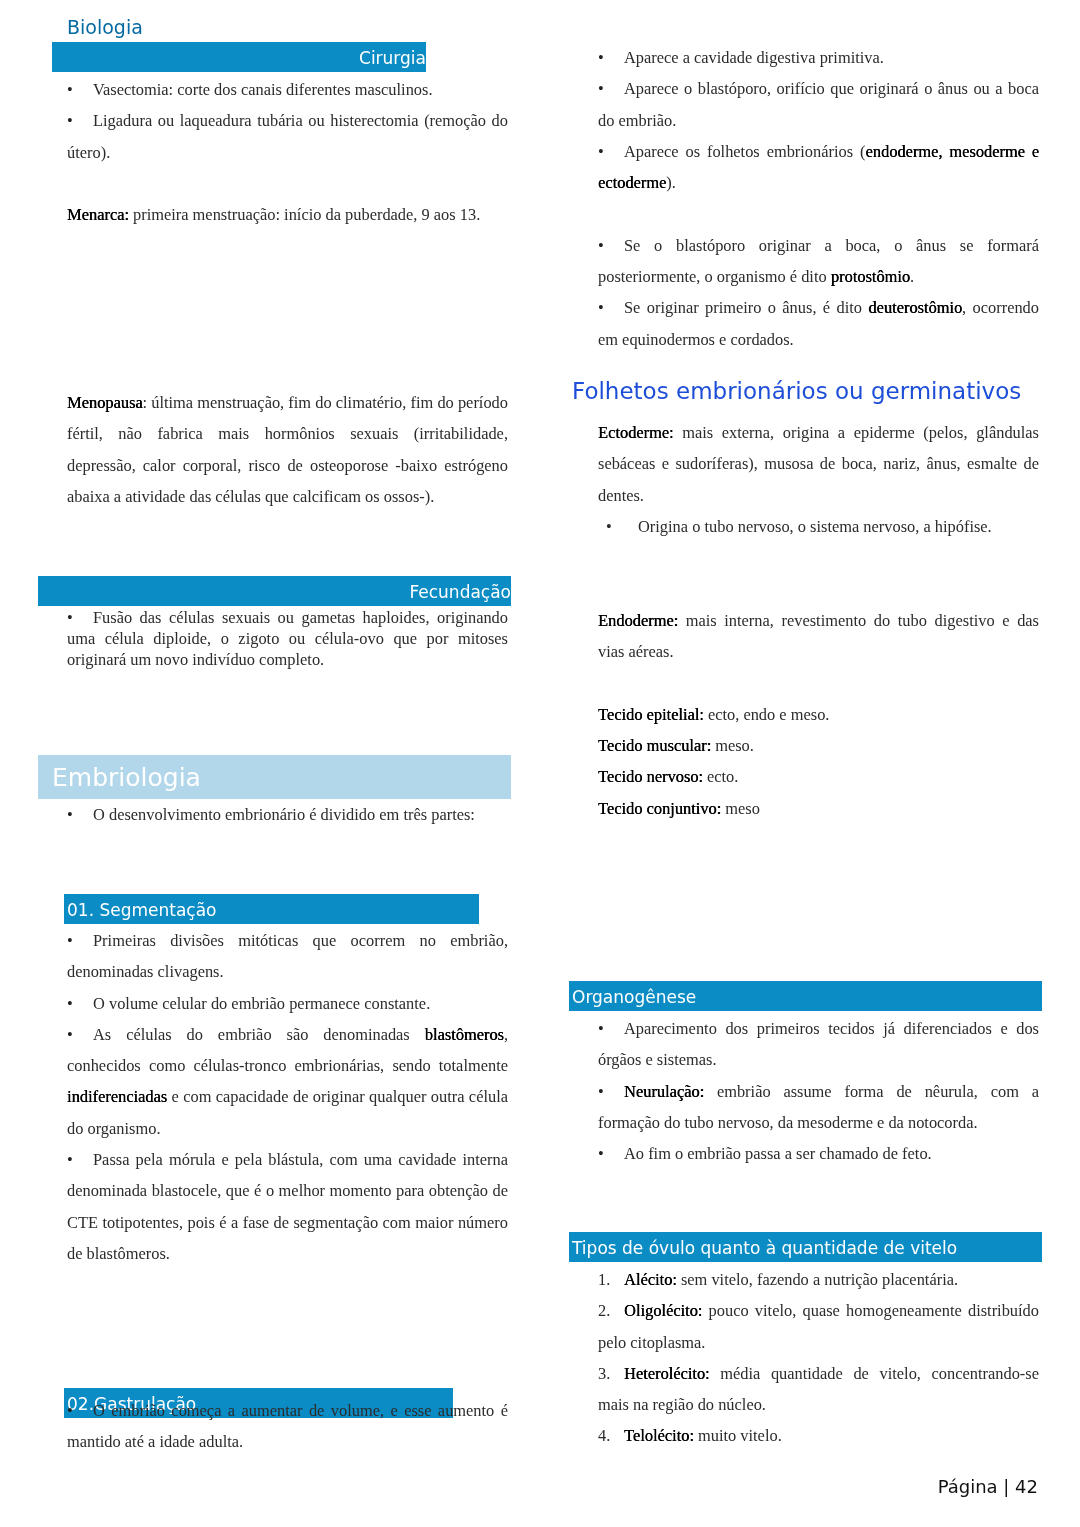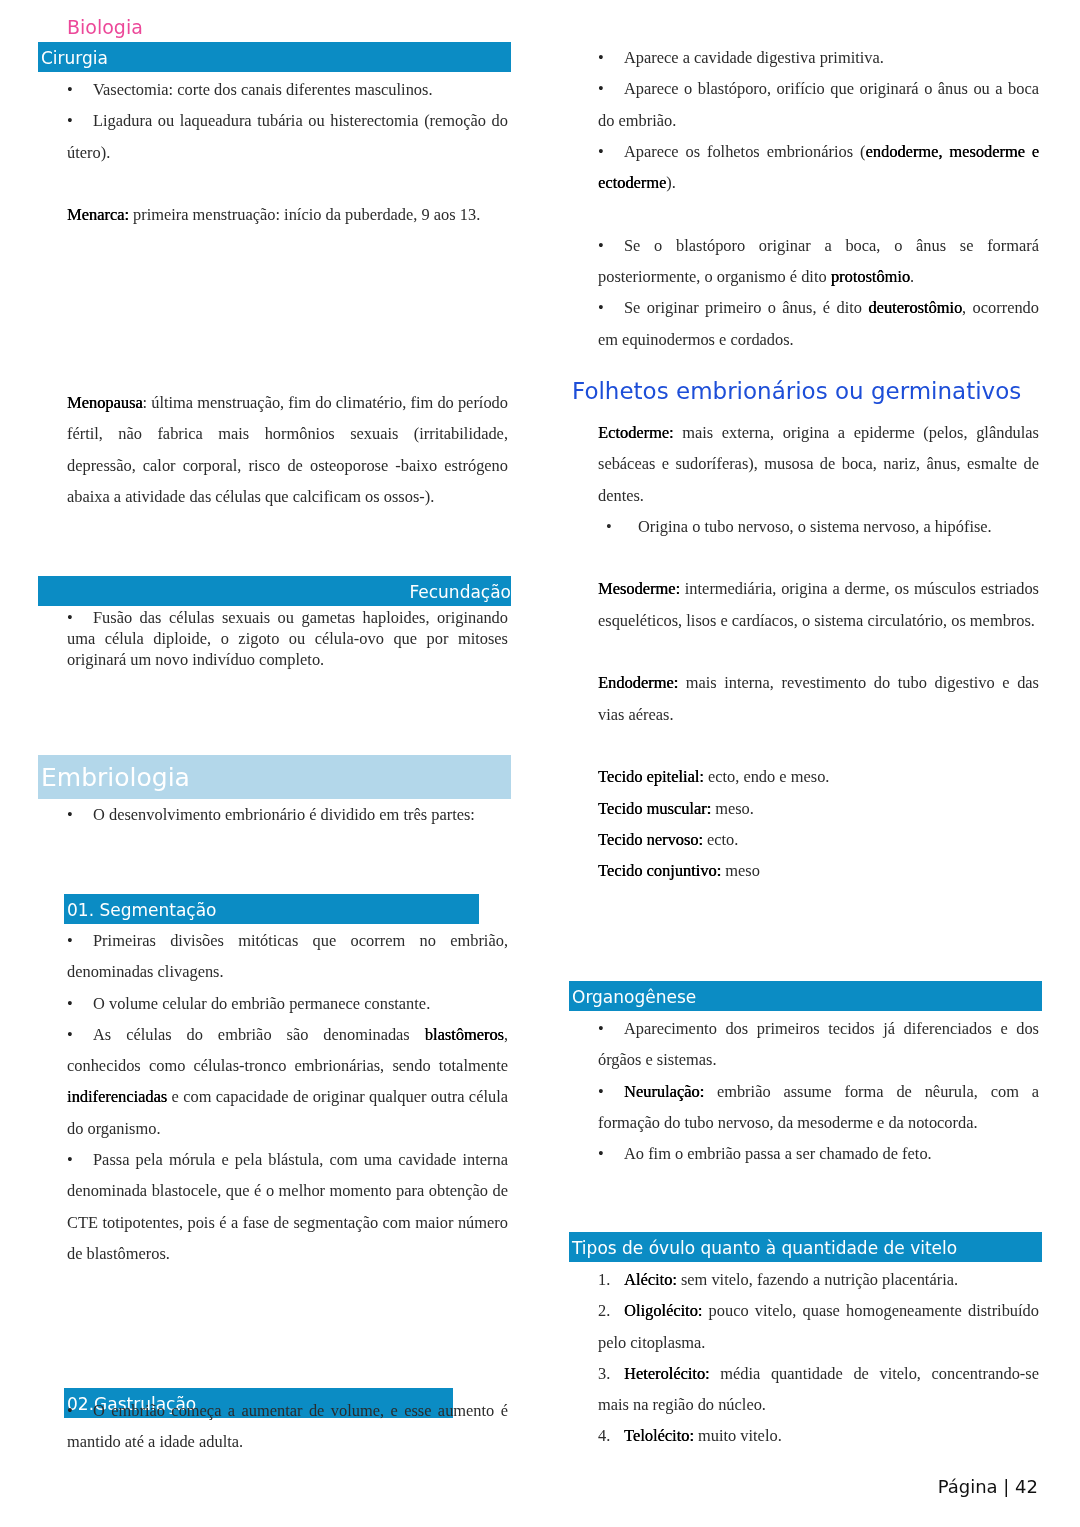--- a/index.html
+++ b/index.html
@@ -1,38 +1,38 @@
 <!DOCTYPE html>
 <html><head>
 <meta charset="utf-8">
 <style>
   html, body { margin: 0; padding: 0; background: #ffffff; }
   body { width: 1080px; height: 1527px; position: relative; overflow: hidden;
          font-family: "DejaVu Sans", sans-serif; color: #262626; }
   .abs { position: absolute; }
-  .doc-title { left: 67px; top: 16px; font-size: 19px; color: #ec4899; }
+  .doc-title { left: 67px; top: 16px; font-size: 19px; color: #0369a1; }
   .bar { position: absolute; background: #0b8cc4; color: #ffffff; font-size: 17px;
          height: 30px; line-height: 32px; padding-left: 3px; box-sizing: border-box; white-space: nowrap; }
   .bar-light { position: absolute; background: #b3d7ea; color: #ffffff; font-size: 25px;
-         height: 44px; line-height: 46px; padding-left: 3px; box-sizing: border-box; }
+         height: 44px; line-height: 46px; padding-left: 14px; box-sizing: border-box; }
   .para { position: absolute; font-size: 16.4px; line-height: 31.3px; text-align: justify; color: #2b2b2b; font-family: Liberation Serif, serif; }
   .para b { font-weight: normal; color: #000; text-shadow: 0.35px 0 0 #000; }
   .bullet::before { content: "\2022"; display: inline-block; width: 26px; color: #222; }
   .hang { padding-left: 40px; text-indent: -40px; }
   .hang::before { content: "\2022"; display: inline-block; width: 40px; text-indent: 8px; }
   .sub-title { left: 572px; top: 378px; font-size: 23px; color: #1d4ed8; }
   .footer { right: 42px; top: 1476px; font-size: 18px; color: #111; }
   .blank { height: 31.3px; }
 </style>
 </head>
 <body>
 
 <div class="abs doc-title">Biologia</div>
 
-<div class="bar" style="left:38px; top:42px; width:473px;">Cirurgia</div>
+<div class="bar" style="left:52px; top:42px; width:374px;text-align:right;">Cirurgia</div>
 <div class="para" style="left:67px; top:74px; width:441px;">
   <div class="bullet">Vasectomia: corte dos canais diferentes masculinos.</div>
   <div class="bullet">Ligadura ou laqueadura tubária ou histerectomia (remoção do útero).</div>
 </div>
 
 <div class="para" style="left:67px; top:199px; width:441px;">
   <div><b>Menarca:</b><span> primeira menstruação: início da puberdade, 9 aos 13.</span></div>
 </div>
 
 <div class="para" style="left:67px; top:387px; width:441px;">
@@ -70,21 +70,20 @@
   <div class="bullet"><span>Se o blastóporo originar a boca, o ânus se formará posteriormente, o organismo é dito </span><b>protostômio</b><span>.</span></div>
   <div class="bullet"><span>Se originar primeiro o ânus, é dito </span><b>deuterostômio</b><span>, ocorrendo em equinodermos e cordados.</span></div>
 </div>
 
 <div class="abs sub-title">Folhetos embrionários ou germinativos</div>
 
 <div class="para" style="left:598px; top:417px; width:441px;">
   <div><b>Ectoderme:</b><span> mais externa, origina a epiderme (pelos, glândulas sebáceas e sudoríferas), musosa de boca, nariz, ânus, esmalte de dentes.</span></div>
   <div class="hang">Origina o tubo nervoso, o sistema nervoso, a hipófise.</div>
   <div class="blank"></div>
-  <div><b>Mesoderme:</b><span> intermediária, origina a derme, os músculos estriados esqueléticos, lisos e cardíacos, o sistema circulatório, os membros.</span></div>
   <div class="blank"></div>
   <div><b>Endoderme:</b><span> mais interna, revestimento do tubo digestivo e das vias aéreas.</span></div>
   <div class="blank"></div>
   <div><b>Tecido epitelial:</b><span> ecto, endo e meso.</span></div>
   <div><b>Tecido muscular:</b><span> meso.</span></div>
   <div><b>Tecido nervoso:</b><span> ecto.</span></div>
   <div><b>Tecido conjuntivo:</b><span> meso</span></div>
 </div>
 
 <div class="bar" style="left:569px; top:981px; width:473px;">Organogênese</div>

